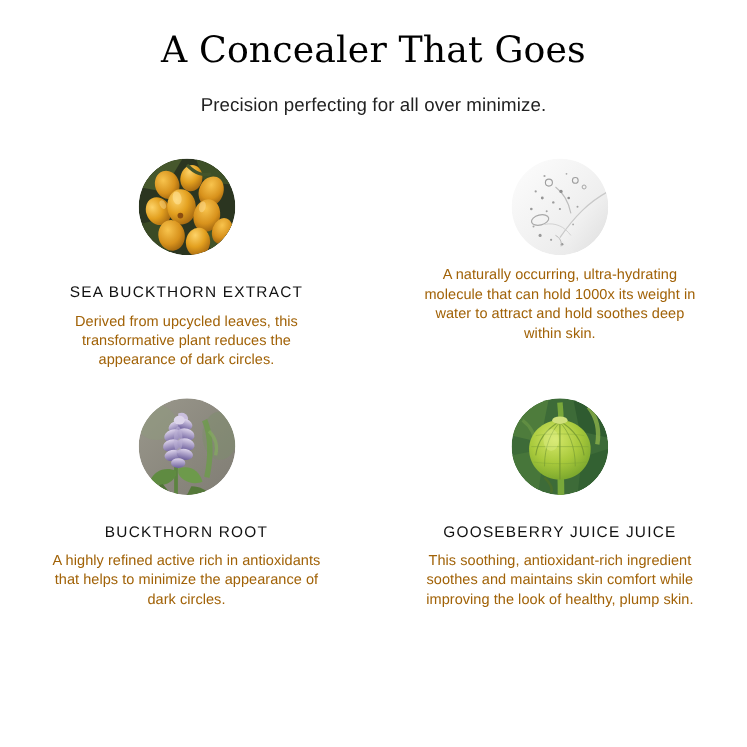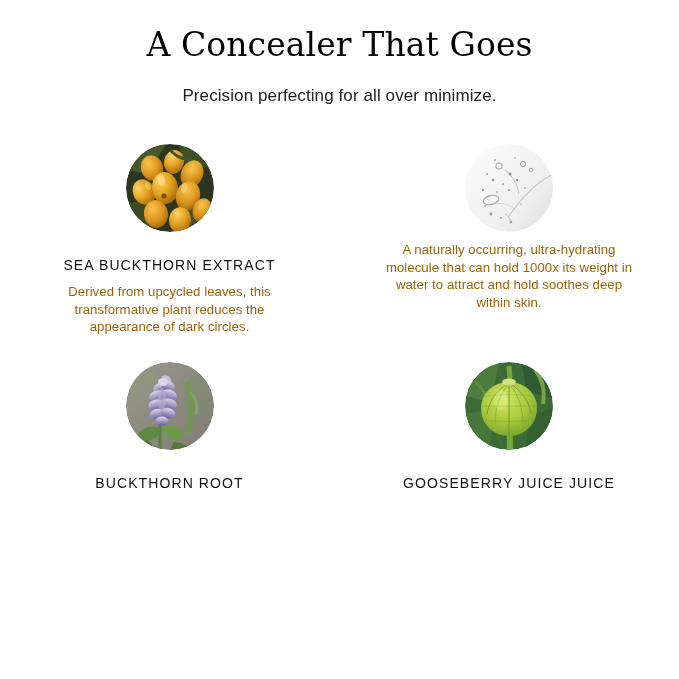--- a/index.html
+++ b/index.html
@@ -248,20 +248,21 @@
               <ellipse cx="31" cy="52" rx="7.5" ry="5" fill="url(#petal)" transform="rotate(-12 31 52)"></ellipse>
               <ellipse cx="42" cy="51" rx="7.5" ry="5" fill="url(#petal)" transform="rotate(12 42 51)"></ellipse>
               <ellipse cx="36" cy="59" rx="6.5" ry="4.5" fill="url(#petal)"></ellipse>
               <ellipse cx="37" cy="20" rx="5" ry="4" fill="#ddd5ea"></ellipse>
               <ellipse cx="36" cy="38" rx="4" ry="12" fill="#bcb0d6" opacity="0.55"></ellipse>
             </g>
           </g>
         </svg>
       </div>
       <div class="card-title">BUCKTHORN ROOT</div>
+      <div class="card-body">A highly refined active rich in antioxidants that helps to minimize the appearance of dark circles.</div>
     </div>
 
     <div class="card col-right">
       <div class="thumb-wrap">
         <svg class="thumb" viewBox="0 0 88 88">
           <defs>
             <clipPath id="c4">
                 <circle cx="44" cy="44" r="44"></circle>
               </clipPath>
             <radialGradient id="husk" cx="42%" cy="32%" r="72%">
@@ -289,16 +290,17 @@
             <path d="M18 44 C30 44 58 44 70 44" stroke="#7ba238" stroke-width="0.8" fill="none" opacity="0.55"></path>
             <path d="M22 34 C32 32 56 32 66 34" stroke="#7ba238" stroke-width="0.7" fill="none" opacity="0.45"></path>
             <path d="M20 58 C32 60 56 60 68 58" stroke="#7ba238" stroke-width="0.7" fill="none" opacity="0.45"></path>
             <ellipse cx="44" cy="20" rx="7" ry="3.4" fill="#cfe07c"></ellipse>
             <path d="M30 72 C36 78 38 82 36 86" stroke="#4a6f2c" stroke-width="2.4" fill="none"></path>
             <ellipse cx="36" cy="38" rx="7" ry="10" fill="#e2f092" opacity="0.35"></ellipse>
           </g>
         </svg>
       </div>
       <div class="card-title">GOOSEBERRY JUICE JUICE</div>
+      <div class="card-body">This soothing, antioxidant-rich ingredient soothes and maintains skin comfort while improving the look of healthy, plump skin.</div>
     </div>
 
   </div>
 </div>
 
 </body></html>

